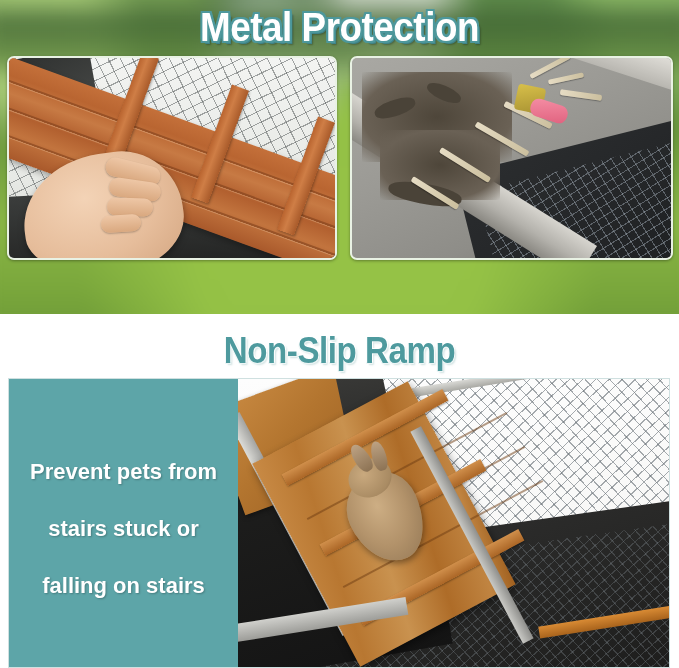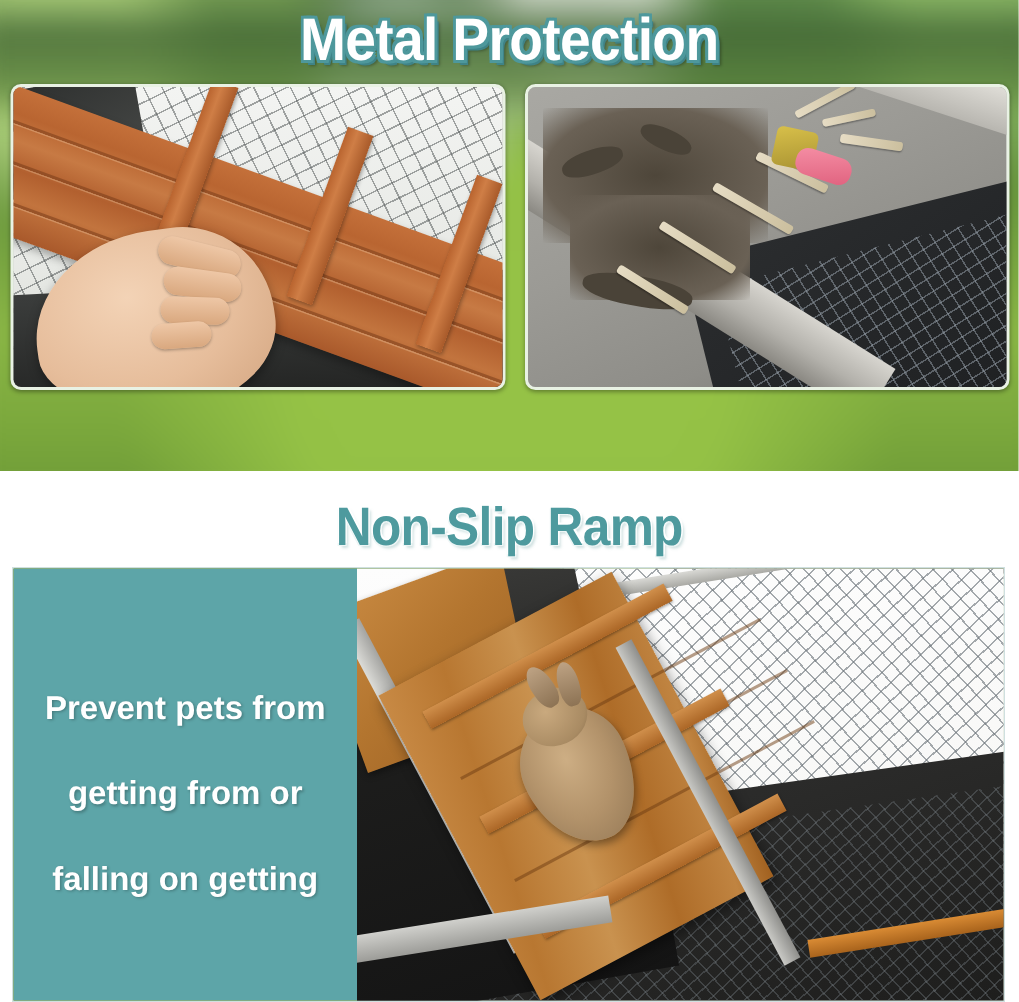--- a/index.html
+++ b/index.html
@@ -200,21 +200,21 @@
     text-shadow:
       -1px -1px 0 #ffffff, 1px -1px 0 #ffffff, -1px 1px 0 #eef6f6, 1px 1px 0 #eef6f6,
       2px 2px 2px rgba(120,170,170,.35);
   }
 
   .bottom-card{
     position:absolute;left:8px;top:64px;width:662px;height:290px;
     overflow:hidden;
     border:1px solid #cfe0e0;
     box-sizing:border-box;
-    background:#4d7c0f;
+    background:#1d4ed8;
   }
   .teal-panel{
     position:absolute;left:0;top:0;width:229px;height:100%;
     background:#5da5a8;z-index:3;
   }
   .teal-line{
     position:absolute;left:0;width:229px;text-align:center;
     color:#ffffff;font-size:22px;font-weight:bold;
     text-shadow:1px 1px 2px rgba(0,0,0,.25);
     white-space:nowrap;
@@ -398,22 +398,22 @@
   </div>
 
   <div class="bottom-section">
 
     <div class="subheadline">Non-Slip Ramp</div>
 
     <div class="bottom-card">
 
       <div class="teal-panel">
         <div class="teal-line l1">Prevent pets from</div>
-        <div class="teal-line l2">getting from or</div>
-        <div class="teal-line l3">falling on getting</div>
+        <div class="teal-line l2">stairs stuck or</div>
+        <div class="teal-line l3">falling on stairs</div>
       </div>
 
       <div class="bphoto">
         <div class="bp-sky"></div>
         <div class="bp-darkroof"></div>
         <div class="bp-run"></div>
         <div class="bp-runframe"></div>
         <div class="bp-darkfloor"></div>
         <div class="bp-mesh-floor"></div>
         <div class="bp-openbox"></div>

